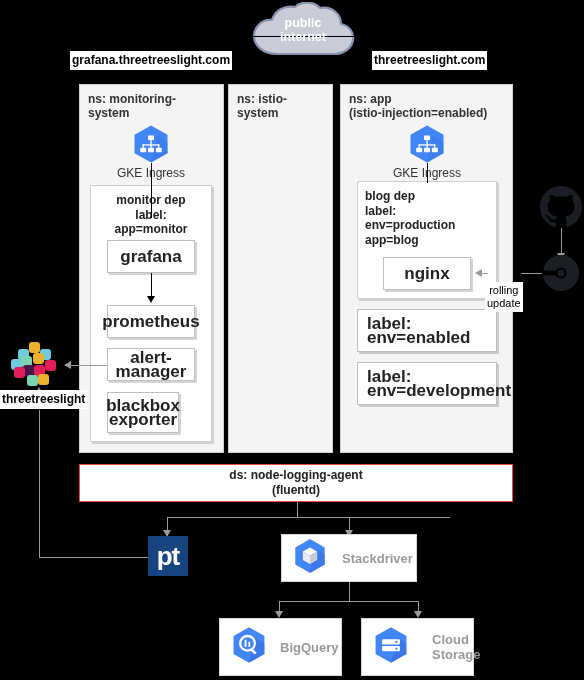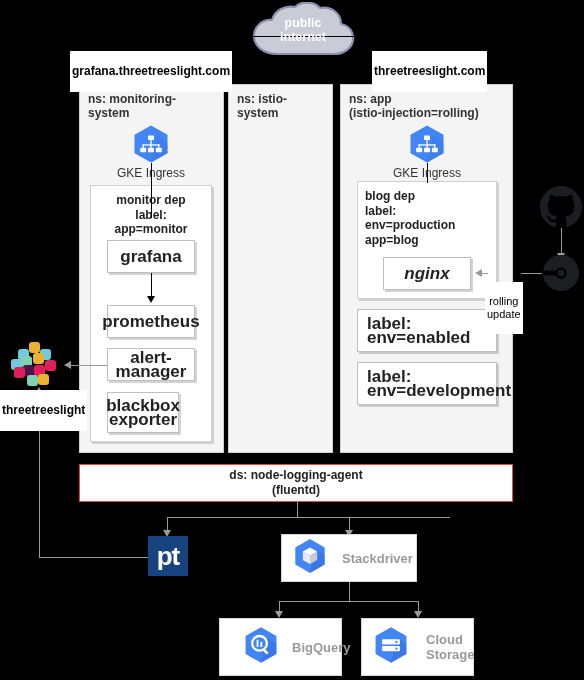--- a/index.html
+++ b/index.html
@@ -8,21 +8,21 @@
   .stage{position:absolute;left:0;top:0;width:584px;height:680px;}
   .abs{position:absolute;box-sizing:border-box;}
 
   
   .cloud-wrap{left:248px;top:2px;width:110px;height:60px;}
   .cloud-label{position:absolute;left:0;top:14px;width:110px;text-align:center;
        color:#fff;font-size:12.5px;font-weight:bold;line-height:14px;z-index:3;}
 
   
   .tag{background:#fff;color:#000;font-size:12px;font-weight:bold;
-       padding:13px 2px;white-space:nowrap;line-height:15px;z-index:6;}
+       padding:2px 2px;white-space:nowrap;line-height:15px;z-index:6;}
 
   
   .ns{background:#f4f4f4;border:1px solid #cfcfcf;}
   .ns-title{position:absolute;left:8px;top:7px;right:6px;color:#333;
        font-size:12px;font-weight:bold;line-height:14px;}
 
   
   .group{background:#fff;border:1px solid #cfcfcf;box-shadow:2px 2px 0 rgba(0,0,0,.14);}
   .group-title{position:absolute;left:7px;top:7px;right:7px;color:#222;
        font-size:12px;font-weight:bold;line-height:14.5px;}
@@ -136,21 +136,21 @@
     </span>
   </div>
 
   <div class="abs ns" style="left:228px;top:84px;width:105px;height:369px;">
     <div class="ns-title">ns: istio-system</div>
   </div>
 
   <div class="abs ns" style="left:340px;top:84px;width:173px;height:369px;">
     <div class="ns-title">
       <div>ns: app</div>
-      <div>(istio-injection=rolling)</div>
+      <div>(istio-injection=enabled)</div>
     </div>
   </div>
 
   <div class="ico" style="left:407px;top:124px;">
     <svg width="40" height="40" viewBox="0 0 40 40">
       <path d="M20 1.5 L36.5 10.8 L36.5 29.2 L20 38.5 L3.5 29.2 L3.5 10.8 Z" fill="#4285f4"></path>
       <path d="M20 38.5 L36.5 29.2 L36.5 18 L26 12 Z" fill="#3b78e7" opacity="0.55"></path>
       <g fill="#fff">
         <rect x="17" y="11.5" width="6" height="4.6" rx="0.7"></rect>
         <rect x="19.4" y="16.1" width="1.3" height="4.4"></rect>
@@ -169,21 +169,21 @@
   <div class="abs group" style="left:357px;top:181px;width:140px;height:118px;">
     <div class="group-title">
       <div>blog dep</div>
       <div>label:</div>
       <div>env=production</div>
       <div>app=blog</div>
     </div>
   </div>
   <div class="abs ln-blk" style="left:426.5px;top:163px;width:1.4px;height:20px;"></div>
 
-  <div class="abs pod" style="left:383px;top:257px;width:88px;height:33px;font-style:italic;">
+  <div class="abs pod" style="left:383px;top:257px;width:88px;height:33px;">
     <span>nginx</span>
   </div>
 
   <div class="abs tag" style="left:485px;top:258px;text-align:center;font-weight:normal;font-size:11px;line-height:13px;margin-top:24px;">
     <div>rolling</div>
     <div>update</div>
   </div>
   <div class="abs ln" style="left:478px;top:272.5px;width:10px;height:1.2px;"></div>
   <div class="abs arw arw-l" style="left:471px;top:268.5px;"></div>
   <div class="abs ln" style="left:521px;top:272.5px;width:23px;height:1.2px;"></div>
@@ -287,21 +287,21 @@
     <span class="card-label" style="margin-left:12px;">Stackdriver</span>
   </div>
 
   <div class="abs ln" style="left:348.5px;top:582px;width:1.2px;height:20px;"></div>
   <div class="abs ln" style="left:279px;top:601px;width:140px;height:1.2px;"></div>
   <div class="abs ln" style="left:279px;top:601px;width:1.2px;height:12px;"></div>
   <div class="abs arw arw-d" style="left:275px;top:611px;"></div>
   <div class="abs ln" style="left:418px;top:601px;width:1.2px;height:12px;"></div>
   <div class="abs arw arw-d" style="left:414px;top:611px;"></div>
 
-  <div class="abs card" style="left:219px;top:618px;width:123px;height:58px;padding-left:20px;">
+  <div class="abs card" style="left:219px;top:618px;width:123px;height:58px;padding-left:8px;">
     <span class="ico" style="position:relative;">
       <svg width="42" height="42" viewBox="0 0 40 40">
         <path d="M20 3 L34.7 11.5 L34.7 28.5 L20 37 L5.3 28.5 L5.3 11.5 Z" fill="#4285f4"></path>
         <path d="M20 37 L34.7 28.5 L34.7 19 L26 13 Z" fill="#3367d6" opacity="0.45"></path>
         <circle cx="18.6" cy="18.4" r="7" fill="none" stroke="#fff" stroke-width="2.2"></circle>
         <rect x="15.8" y="15" width="1.8" height="6.8" fill="#fff"></rect>
         <rect x="19.4" y="17" width="1.8" height="4.8" fill="#fff"></rect>
         <rect x="22.6" y="22.6" width="6.6" height="2.6" fill="#fff" transform="rotate(45 22.6 22.6)"></rect>
       </svg>
     </span>
@@ -316,19 +316,19 @@
         <g fill="#fff">
           <rect x="11.5" y="14.6" width="17" height="5" rx="1"></rect>
           <rect x="11.5" y="21" width="17" height="5" rx="1"></rect>
         </g>
         <g fill="#4285f4">
           <circle cx="25.2" cy="17.1" r="1.1"></circle>
           <circle cx="25.2" cy="23.5" r="1.1"></circle>
         </g>
       </svg>
     </span>
-    <span class="card-label" style="margin-left:14px;">
+    <span class="card-label" style="margin-left:20px;">
       <span style="display:block">Cloud</span>
       <span style="display:block">Storage</span>
     </span>
   </div>
 
 </div>
 
 </body></html>

